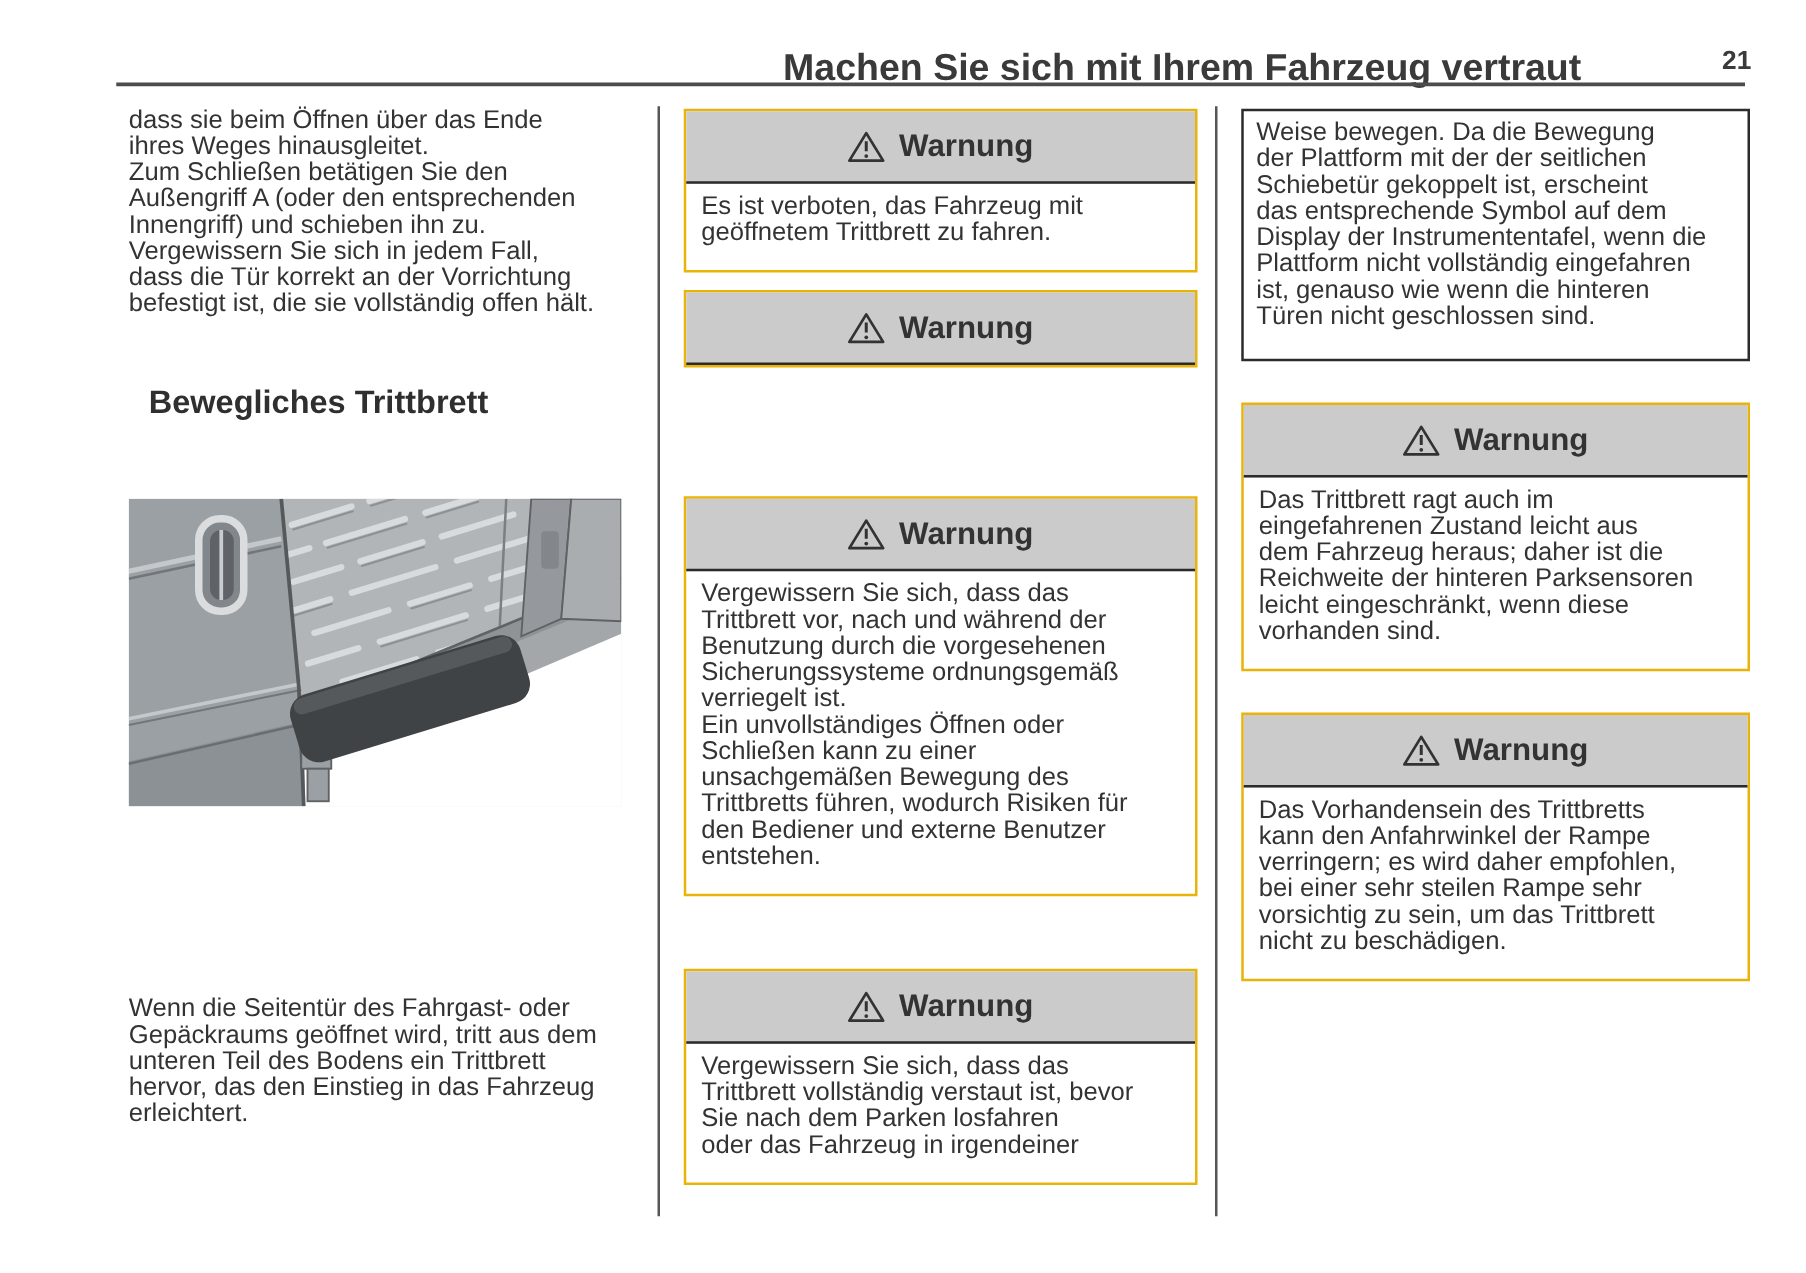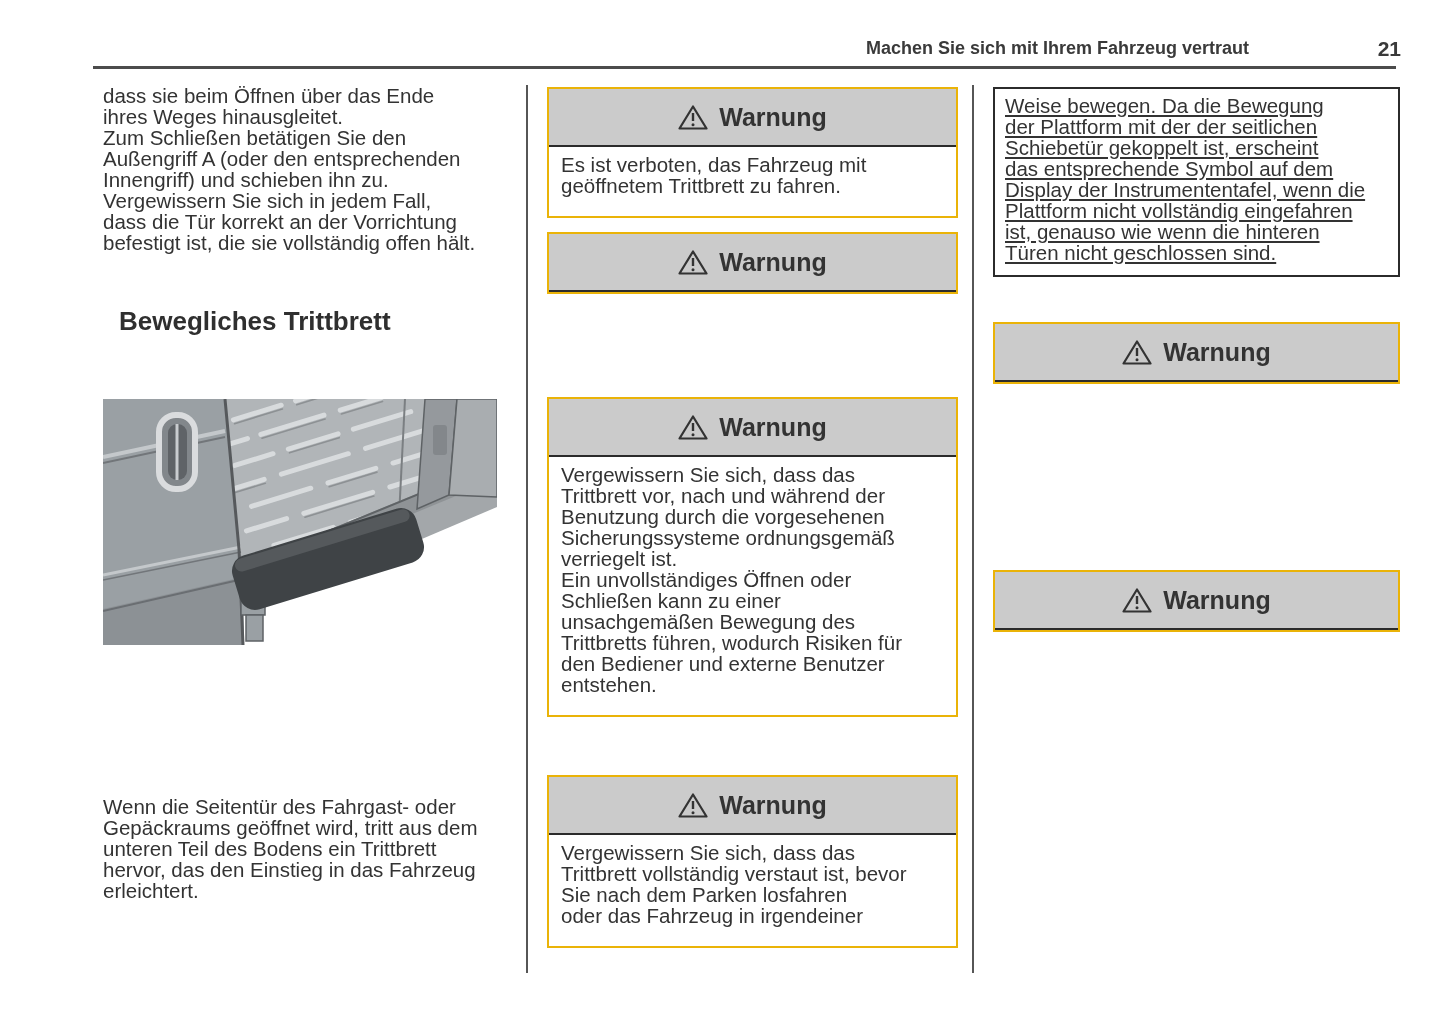--- a/index.html
+++ b/index.html
@@ -6,21 +6,21 @@
   #page{
     position:relative;
     width:1445px;height:1018px;
     background:#ffffff;
     font-family:"Liberation Sans","DejaVu Sans",sans-serif;
     color:#333333;
     overflow:hidden;
   }
   .abs{position:absolute;}
   
-  #page-title{top:38px;right:196px;font-size:18px;font-weight:bold;color:#3a3a3a;white-space:nowrap;}
+  #page-title{top:38px;right:180px;font-size:30px;font-weight:bold;color:#3a3a3a;white-space:nowrap;}
   #page-number{top:37px;right:44px;font-size:21px;font-weight:bold;color:#3a3a3a;}
   #header-rule{top:66px;left:93px;width:1303px;height:3px;background:#4c4c4c;}
   
   .divider{top:85px;width:2px;height:888px;background:#565656;}
   #divider-1{left:526px;}
   #divider-2{left:972px;}
   
   .bodytext{
     font-size:20.5px;line-height:21px;white-space:pre-line;color:#333333;
   }
@@ -33,21 +33,21 @@
   .warnbox{
     background:#ffffff;border:2px solid #eab308;box-sizing:border-box;
   }
   .warnhead{
     height:56px;background:#cbcbcb;border-bottom:2px solid #2b2b2b;
     display:flex;align-items:center;justify-content:center;gap:11px;
     font-size:25px;font-weight:bold;color:#333333;
   }
   .warnbody{padding:7px 10px 20px 12px;}
   .plainbox{background:#ffffff;border:2px solid #2b2b2b;box-sizing:border-box;}
-  .plainbox .warnbody{padding:6px 8px 12px 10px;text-decoration:underline;}
+  .plainbox .warnbody{padding:6px 8px 24px 10px;}
   
   .midbox{left:547px;width:411px;}
   #warning-box-1{top:87px;}
   #warning-box-2{top:232px;}
   #warning-box-3{top:397px;}
   #warning-box-4{top:775px;}
   
   .rightbox{left:993px;width:407px;}
   #continuation-box{top:87px;}
   #warning-box-5{top:322px;}
@@ -235,26 +235,38 @@
 
   <div class="abs warnbox rightbox" id="warning-box-5">
     <div class="warnhead">
       <svg class="tri-icon" width="30" height="27" viewBox="0 0 30 27">
           <path d="M15 2.5 L28.5 24.5 H1.5 Z" fill="none" stroke="#333" stroke-width="2.2" stroke-linejoin="round"></path>
           <line x1="15" y1="9" x2="15" y2="17" stroke="#333" stroke-width="2.4"></line>
           <circle cx="15" cy="20.8" r="1.5" fill="#333"></circle>
         </svg>
       <span>Warnung</span>
     </div>
+    <div class="warnbody bodytext">Das Trittbrett ragt auch im
+eingefahrenen Zustand leicht aus
+dem Fahrzeug heraus; daher ist die
+Reichweite der hinteren Parksensoren
+leicht eingeschränkt, wenn diese
+vorhanden sind.</div>
   </div>
 
   <div class="abs warnbox rightbox" id="warning-box-6">
     <div class="warnhead">
       <svg class="tri-icon" width="30" height="27" viewBox="0 0 30 27">
           <path d="M15 2.5 L28.5 24.5 H1.5 Z" fill="none" stroke="#333" stroke-width="2.2" stroke-linejoin="round"></path>
           <line x1="15" y1="9" x2="15" y2="17" stroke="#333" stroke-width="2.4"></line>
           <circle cx="15" cy="20.8" r="1.5" fill="#333"></circle>
         </svg>
       <span>Warnung</span>
     </div>
+    <div class="warnbody bodytext">Das Vorhandensein des Trittbretts
+kann den Anfahrwinkel der Rampe
+verringern; es wird daher empfohlen,
+bei einer sehr steilen Rampe sehr
+vorsichtig zu sein, um das Trittbrett
+nicht zu beschädigen.</div>
   </div>
 
 </div>
 
 </body></html>

